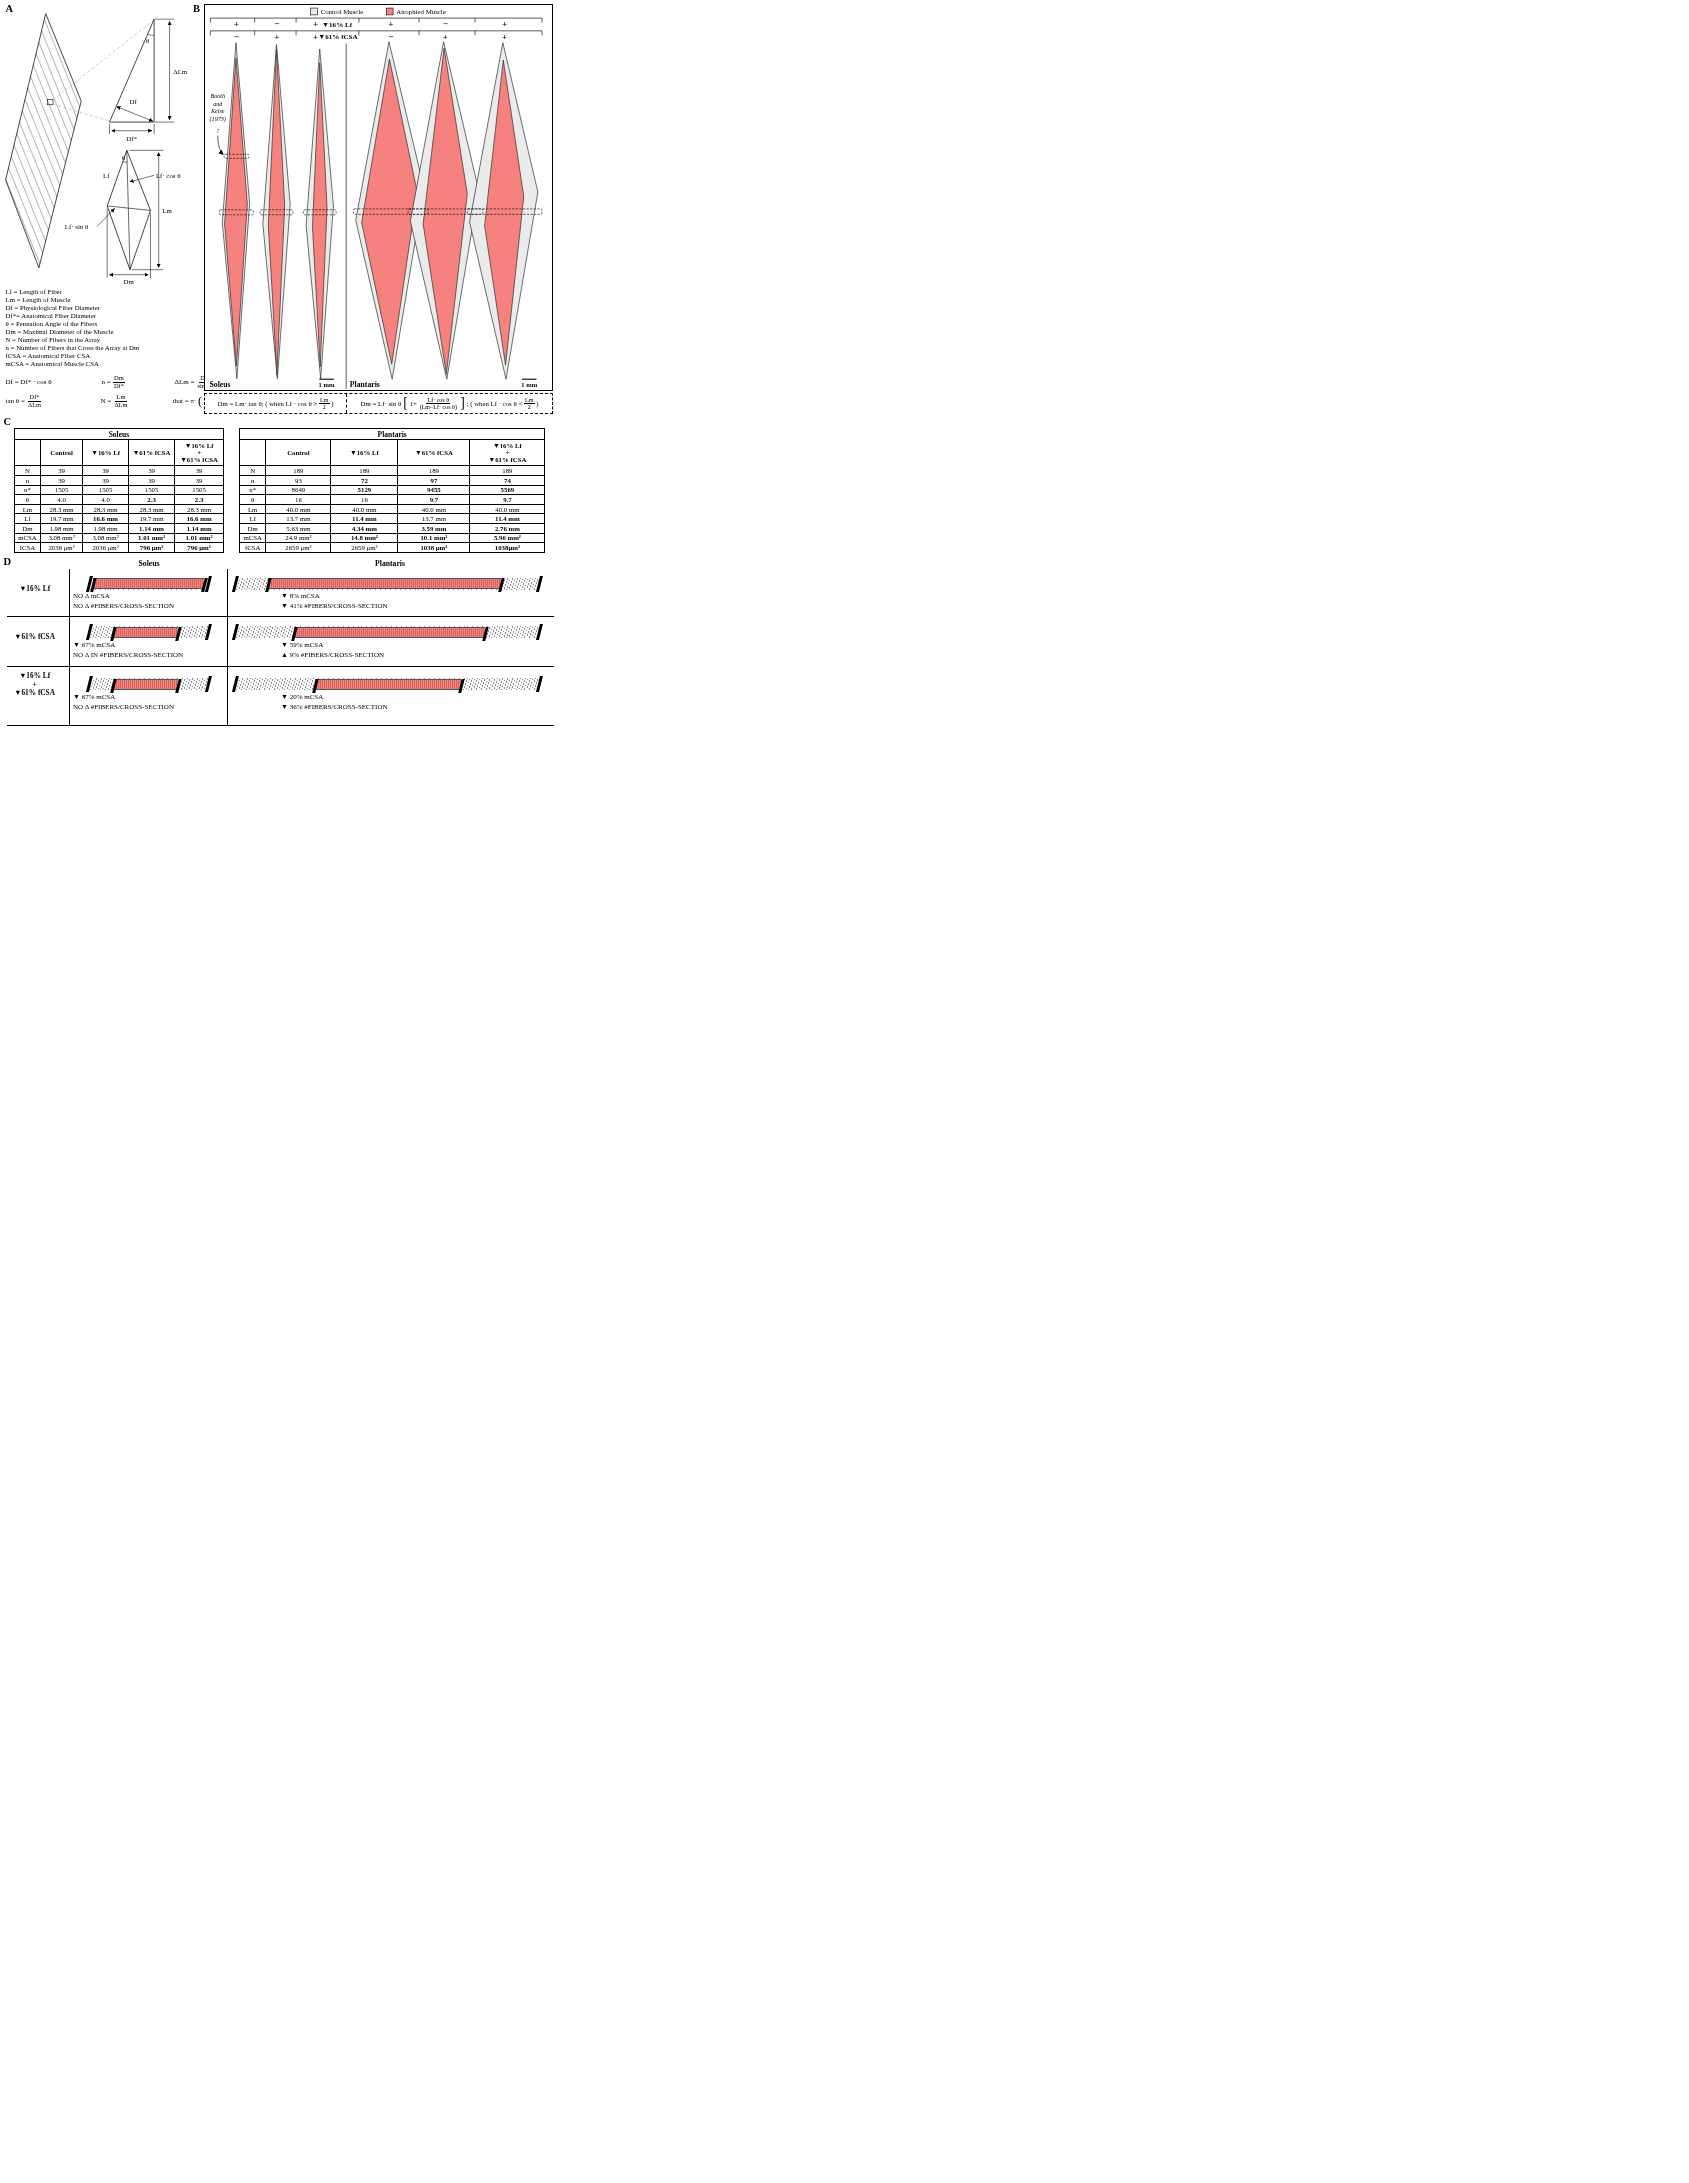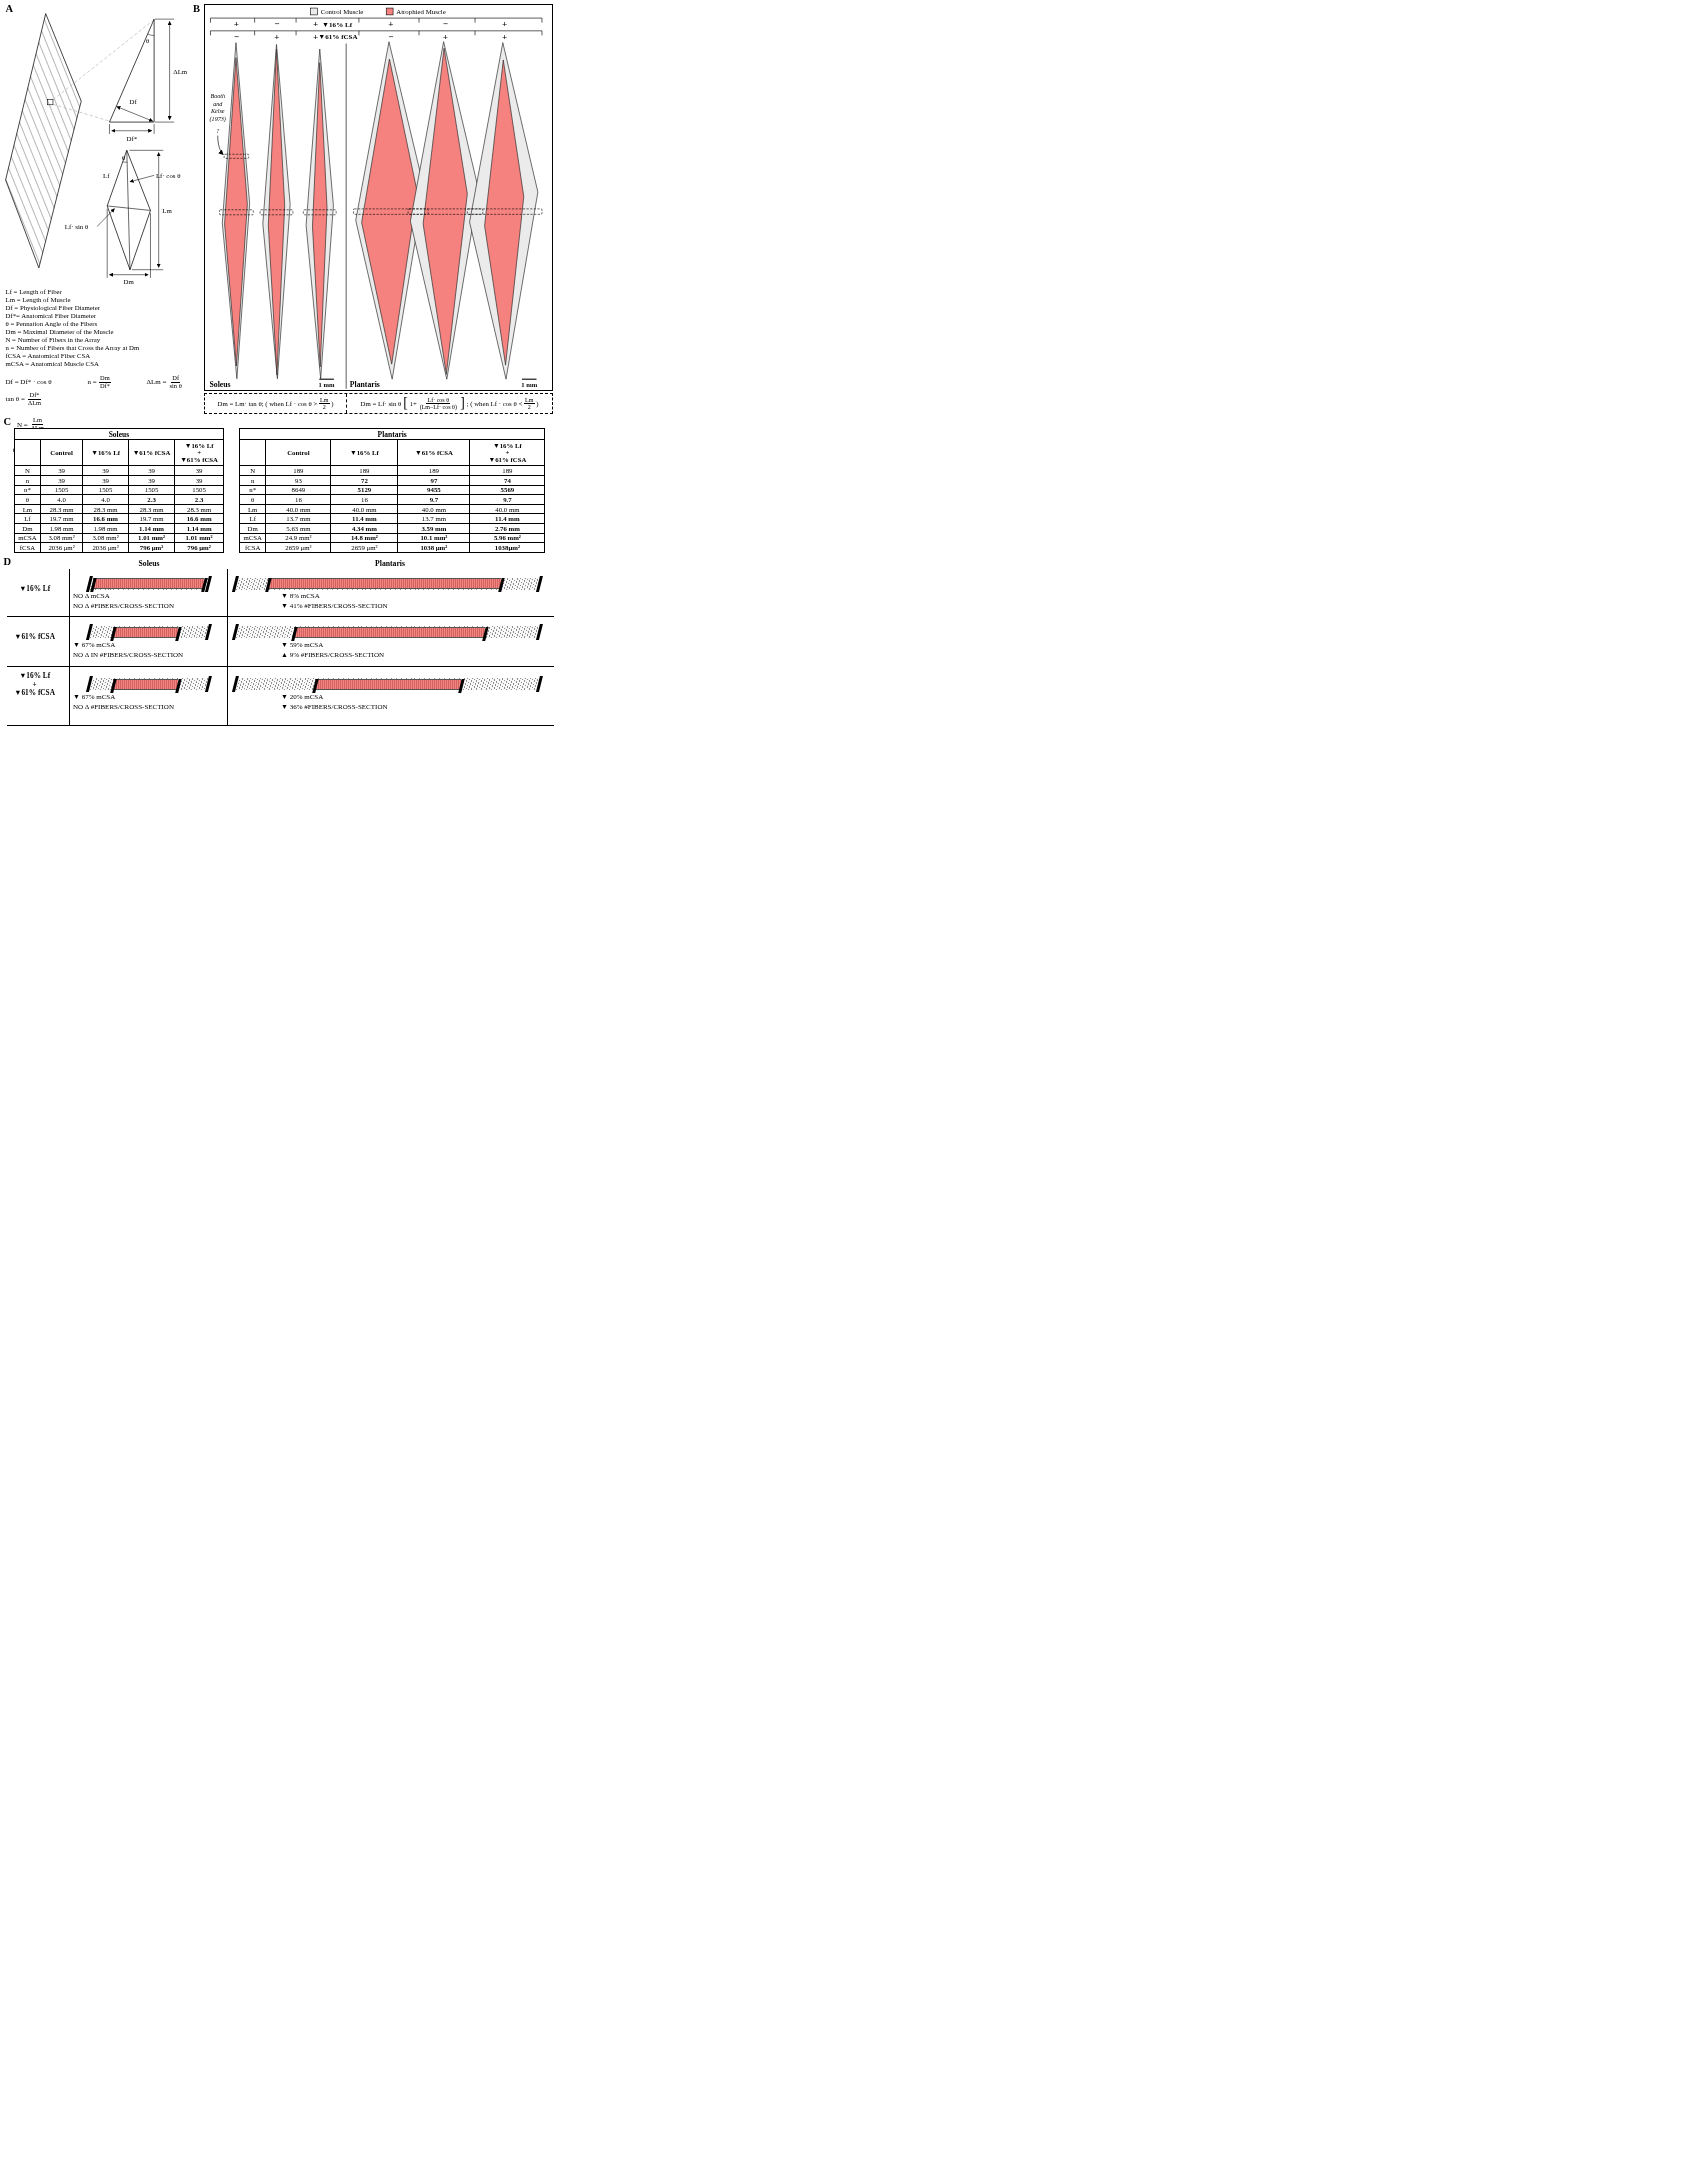--- a/index.html
+++ b/index.html
@@ -146,41 +146,41 @@
       <div>Df = Physiological Fiber Diameter</div>
       <div>Df*= Anatomical Fiber Diameter</div>
       <div>θ = Pennation Angle of the Fibers</div>
       <div>Dm = Maximal Diameter of the Muscle</div>
       <div>N = Number of Fibers in the Array</div>
       <div>n = Number of Fibers that Cross the Array at Dm</div>
       <div>fCSA = Anatomical Fiber CSA</div>
       <div>mCSA = Anatomical Muscle CSA</div>
     </div>
 
-  <div class="formula-row" style="left:5.5px;top:373px;gap:13px;">
+  <div class="formula-row" style="left:5.5px;top:373px;gap:27px;">
     <span class="formula" style="width:69px;">
         <span>Df = Df* · cos θ</span>
       </span>
     <span class="formula" style="width:46px;">
       <span>n =</span>
       <span class="frac">
           <span class="num">Dm</span>
           <span class="den">Df*</span>
         </span>
     </span>
     <span class="formula">
       <span>ΔLm =</span>
       <span class="frac">
           <span class="num">Df</span>
           <span class="den">sin θ</span>
         </span>
     </span>
   </div>
 
-  <div class="formula-row" style="left:5.5px;top:392px;gap:11px;flex-direction:column;">
+  <div class="formula-row" style="left:5.5px;top:392px;gap:26px;">
     <span class="formula" style="width:69px;">
       <span>tan θ =</span>
       <span class="frac">
           <span class="num">Df*</span>
           <span class="den">ΔLm</span>
         </span>
     </span>
     <span class="formula" style="width:46px;">
       <span>N =</span>
       <span class="frac">

